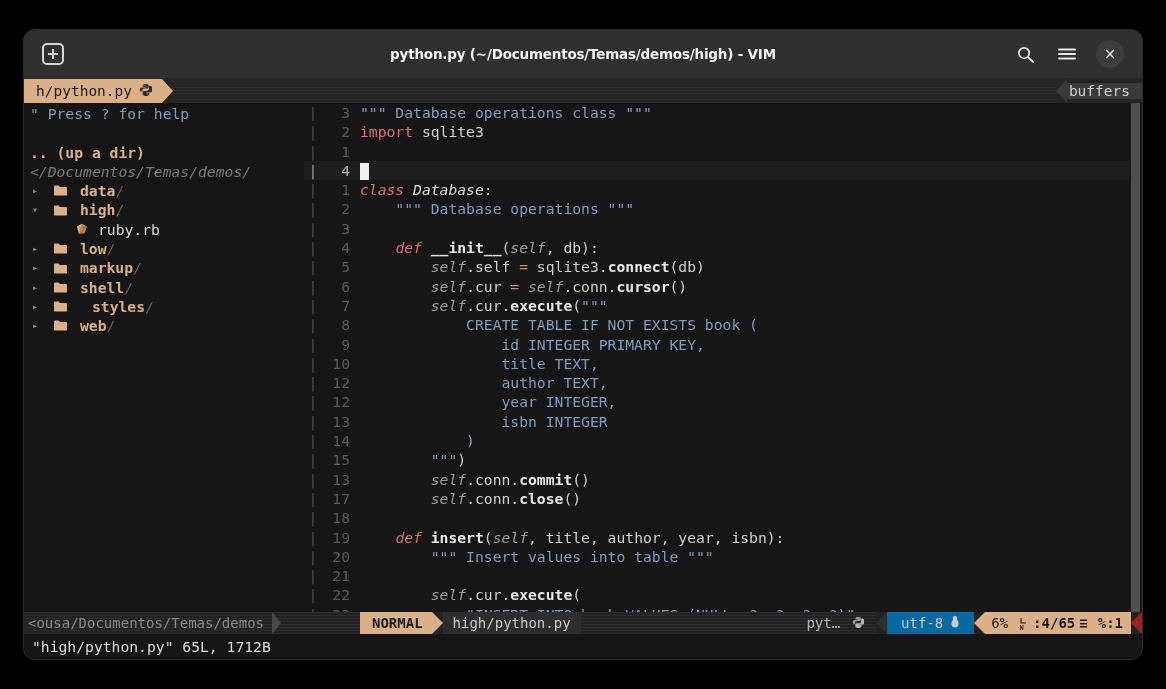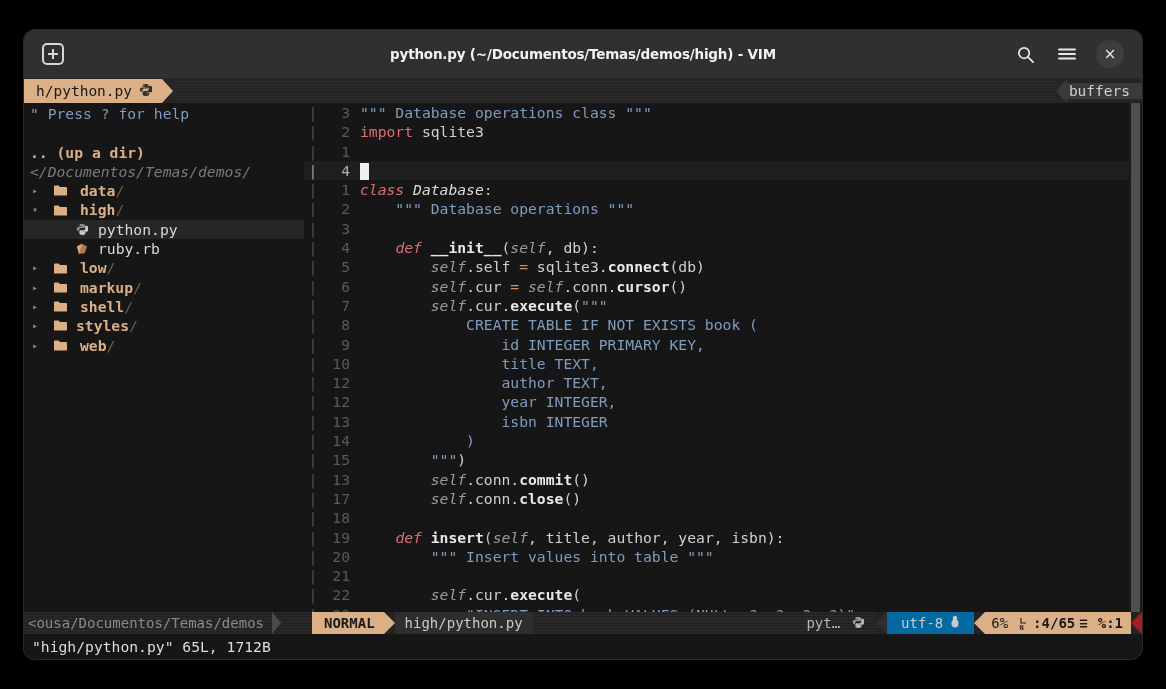--- a/index.html
+++ b/index.html
@@ -181,21 +181,21 @@
     position: absolute; right: 2px; top: 0;
     width: 9px; height: 100%;
     background: #4f4f4f; border-radius: 1px;
   }
   
   .statusbar {
     height: 22px; display: flex; align-items: stretch;
     font-size: 14px; background: #232323;
   }
   .sl-netrw {
-    width: 288px; flex-shrink: 0;
+    width: 336px; flex-shrink: 0;
     display: flex; align-items: center;
     background-image: repeating-linear-gradient(0deg,#2c2c2c 0 1px,#232323 1px 3px),
                       repeating-linear-gradient(90deg,#2c2c2c 0 1px,transparent 1px 3px);
     color: #8a8a8a; padding-left: 4px; white-space: nowrap; overflow: hidden;
     position: relative;
   }
   .sl-sep-dark {
     width: 0; height: 0; flex-shrink: 0;
     border-top: 11px solid transparent;
     border-bottom: 11px solid transparent;
@@ -321,40 +321,36 @@
         <div class="nw-line">&nbsp;</div>
         <div class="nw-line nw-up">.. (up a dir)</div>
         <div class="nw-line nw-path">&lt;/Documentos/Temas/demos/</div>
         <div id="netrw-entries">
             <div class="nw-line" style="display: flex; align-items: center; padding-left: 8px;"><span class="nw-arrow" style="width: 22px; display: inline-block; font-size: 10px;">▸</span><span style="width: 22px; display: inline-flex; align-items: center; justify-content: flex-start; padding-right: 0px;"><svg width="13" height="11" viewBox="0 0 14 11">
                   <path d="M0 1.2A1 1 0 011 .2h4l1.3 1.6H13a1 1 0 011 1V10a1 1 0 01-1 1H1a1 1 0 01-1-1z" fill="#dcb086"></path>
                 </svg></span><span class="nw-dir" style="margin-left: 4px;">data</span><span class="nw-slash">/</span></div>
             <div class="nw-line" style="display: flex; align-items: center; padding-left: 8px;"><span class="nw-arrow" style="width: 22px; display: inline-block; font-size: 10px;">▾</span><span style="width: 22px; display: inline-flex; align-items: center; justify-content: flex-start; padding-right: 0px;"><svg width="13" height="11" viewBox="0 0 14 11">
                   <path d="M0 1.2A1 1 0 011 .2h4l1.3 1.6H13a1 1 0 011 1V10a1 1 0 01-1 1H1a1 1 0 01-1-1z" fill="#dcb086"></path>
                 </svg></span><span class="nw-dir" style="margin-left: 4px;">high</span><span class="nw-slash">/</span></div>
-            <div class="nw-line nw-sel" style="display: flex; align-items: center; padding-left: 8px;"><span class="nw-arrow" style="width: 22px; display: inline-block; font-size: 10px;"></span><span style="width: 40px; display: inline-flex; align-items: center; justify-content: flex-end; padding-right: 6px;"><svg width="12" height="12" viewBox="0 0 16 16">
-                  <path d="M7.8 1.2c-1.9 0-3.3.5-3.3 2v1.6h3.5v.6H3.3c-1.3 0-2.3 1-2.3 2.7s.9 2.8 2.2 2.8h1.1V9.2c0-1.4 1.1-2.4 2.5-2.4h3.1c1.2 0 2.1-.9 2.1-2V3.2c0-1.1-1-1.8-2.2-2h-2z" fill="#8d8d8d"></path>
-                  <path d="M12.2 5.6v1.6c0 1.5-1.2 2.5-2.5 2.5H6.6c-1.2 0-2.1.9-2.1 2v2.1c0 1 1 1.6 2.1 1.9 1.3.4 2.6.4 4 0 1-.3 2.1-.9 2.1-1.9v-1.7H9.1v-.6h5.2c1.2 0 1.7-.9 2.1-2.2.4-1.4.4-2.7 0-3.7-.3-1-.9-1.9-2.1-1.9h-2.1z" fill="#c9c9c9"></path>
-                </svg></span><span class="nw-file" style="margin-left: 4px;">python.py</span></div>
             <div class="nw-line" style="display: flex; align-items: center; padding-left: 8px;"><span class="nw-arrow" style="width: 22px; display: inline-block; font-size: 10px;"></span><span style="width: 40px; display: inline-flex; align-items: center; justify-content: flex-end; padding-right: 6px;"><svg width="12" height="12" viewBox="0 0 12 12">
                   <path d="M1 3.5 6 .8l5 2.7-2.3 6.8L3 11z" fill="#b8794a"></path>
                   <path d="M1 3.5 6 .8 3 11z" fill="#d8a97e"></path>
                 </svg></span><span class="nw-file" style="margin-left: 4px;">ruby.rb</span></div>
             <div class="nw-line" style="display: flex; align-items: center; padding-left: 8px;"><span class="nw-arrow" style="width: 22px; display: inline-block; font-size: 10px;">▸</span><span style="width: 22px; display: inline-flex; align-items: center; justify-content: flex-start; padding-right: 0px;"><svg width="13" height="11" viewBox="0 0 14 11">
                   <path d="M0 1.2A1 1 0 011 .2h4l1.3 1.6H13a1 1 0 011 1V10a1 1 0 01-1 1H1a1 1 0 01-1-1z" fill="#dcb086"></path>
                 </svg></span><span class="nw-dir" style="margin-left: 4px;">low</span><span class="nw-slash">/</span></div>
             <div class="nw-line" style="display: flex; align-items: center; padding-left: 8px;"><span class="nw-arrow" style="width: 22px; display: inline-block; font-size: 10px;">▸</span><span style="width: 22px; display: inline-flex; align-items: center; justify-content: flex-start; padding-right: 0px;"><svg width="13" height="11" viewBox="0 0 14 11">
                   <path d="M0 1.2A1 1 0 011 .2h4l1.3 1.6H13a1 1 0 011 1V10a1 1 0 01-1 1H1a1 1 0 01-1-1z" fill="#dcb086"></path>
                 </svg></span><span class="nw-dir" style="margin-left: 4px;">markup</span><span class="nw-slash">/</span></div>
             <div class="nw-line" style="display: flex; align-items: center; padding-left: 8px;"><span class="nw-arrow" style="width: 22px; display: inline-block; font-size: 10px;">▸</span><span style="width: 22px; display: inline-flex; align-items: center; justify-content: flex-start; padding-right: 0px;"><svg width="13" height="11" viewBox="0 0 14 11">
                   <path d="M0 1.2A1 1 0 011 .2h4l1.3 1.6H13a1 1 0 011 1V10a1 1 0 01-1 1H1a1 1 0 01-1-1z" fill="#dcb086"></path>
                 </svg></span><span class="nw-dir" style="margin-left: 4px;">shell</span><span class="nw-slash">/</span></div>
             <div class="nw-line" style="display: flex; align-items: center; padding-left: 8px;"><span class="nw-arrow" style="width: 22px; display: inline-block; font-size: 10px;">▸</span><span style="width: 22px; display: inline-flex; align-items: center; justify-content: flex-start; padding-right: 0px;"><svg width="13" height="11" viewBox="0 0 14 11">
                   <path d="M0 1.2A1 1 0 011 .2h4l1.3 1.6H13a1 1 0 011 1V10a1 1 0 01-1 1H1a1 1 0 01-1-1z" fill="#dcb086"></path>
-                </svg></span><span class="nw-dir" style="margin-left: 0;">styles</span><span class="nw-slash">/</span></div>
+                </svg></span><span class="nw-dir" style="margin-left: 16px;">styles</span><span class="nw-slash">/</span></div>
             <div class="nw-line" style="display: flex; align-items: center; padding-left: 8px;"><span class="nw-arrow" style="width: 22px; display: inline-block; font-size: 10px;">▸</span><span style="width: 22px; display: inline-flex; align-items: center; justify-content: flex-start; padding-right: 0px;"><svg width="13" height="11" viewBox="0 0 14 11">
                   <path d="M0 1.2A1 1 0 011 .2h4l1.3 1.6H13a1 1 0 011 1V10a1 1 0 01-1 1H1a1 1 0 01-1-1z" fill="#dcb086"></path>
                 </svg></span><span class="nw-dir" style="margin-left: 4px;">web</span><span class="nw-slash">/</span></div>
           </div>
       </div>
 
       <div class="editor">
         <div id="code-lines">
             <div class="code-line"><span class="fold-col">|</span><span class="num-col">3</span><span class="code-txt"><span class="s-str">""" Database operations class """</span></span></div>
             <div class="code-line"><span class="fold-col">|</span><span class="num-col">2</span><span class="code-txt"><span class="s-kw2">import</span><span class="s-plain"> sqlite3</span></span></div>

